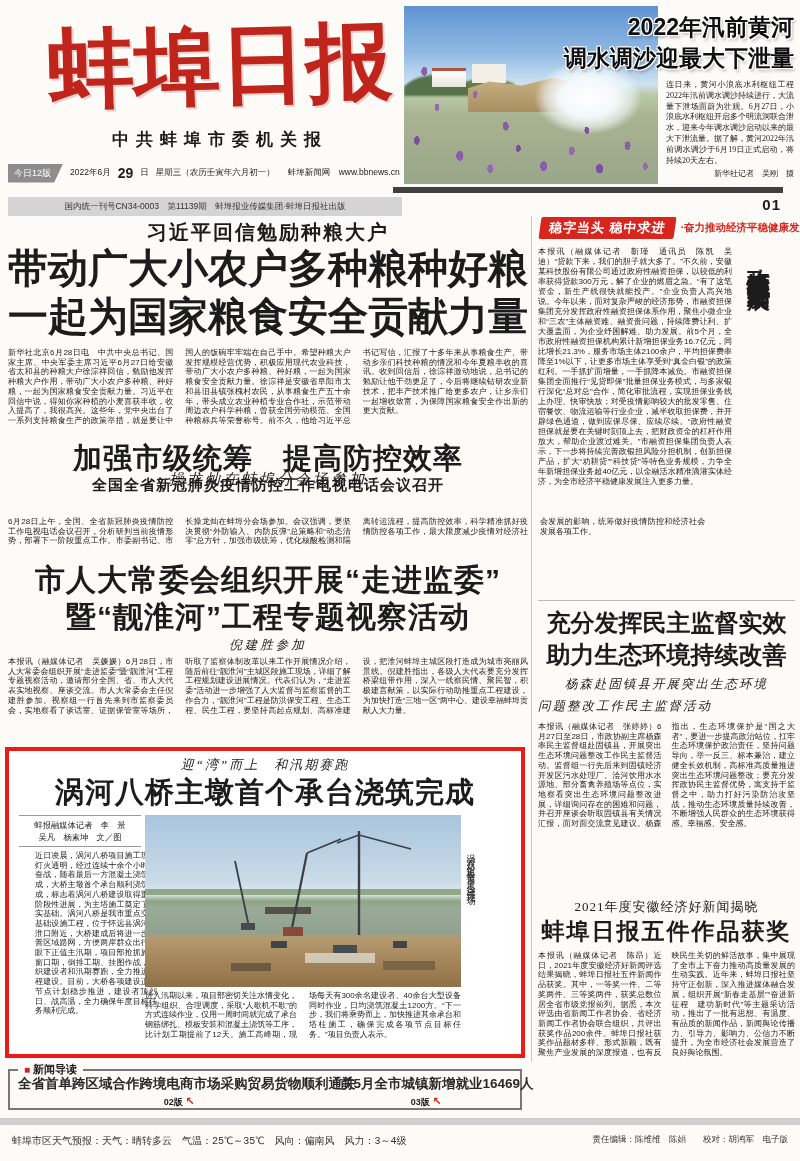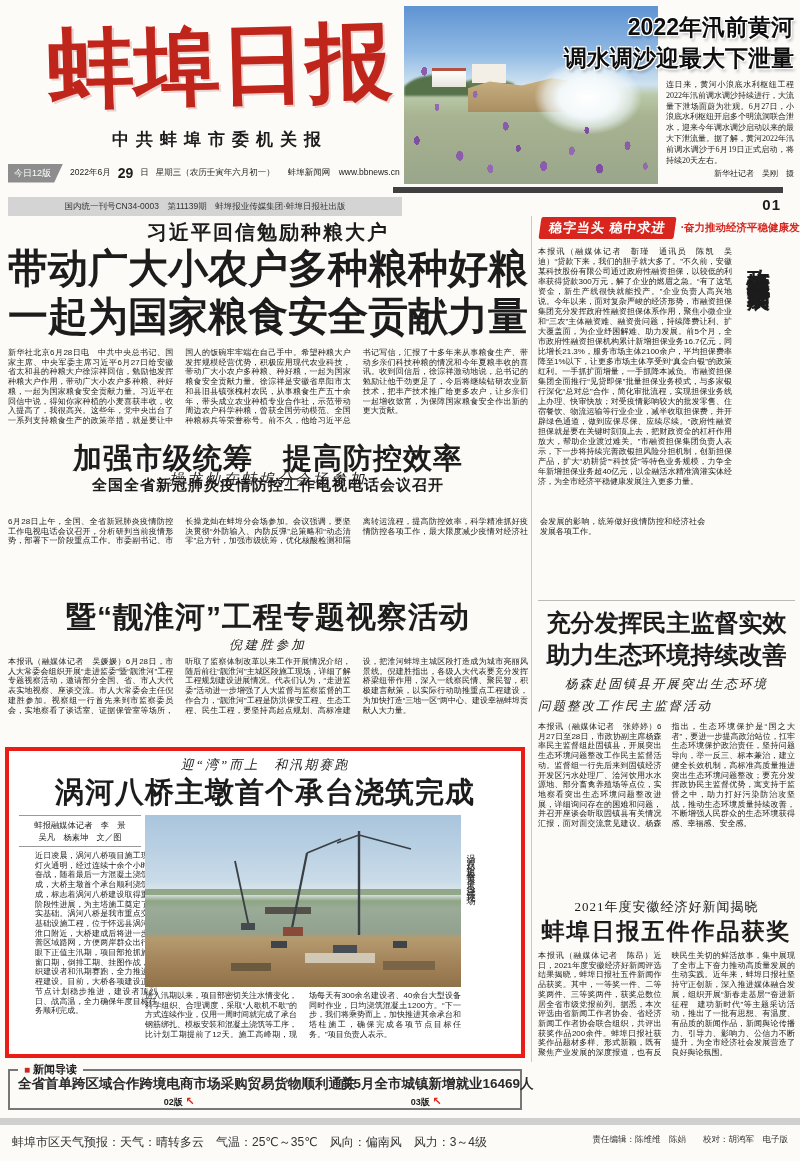--- a/index.html
+++ b/index.html
@@ -113,21 +113,21 @@
   .r2-sub{left:538px;width:257px;font-size:12.5px;font-style:italic;font-family:"Liberation Serif","DejaVu Serif",serif;letter-spacing:2px;}
   .r2-sub1{top:676px;text-align:center;}
   .r2-sub2{top:698px;text-align:left;}
   .r2-body{left:538px;top:722px;width:257px;height:168px;column-count:2;column-gap:10px;}
   .r3-kicker{left:538px;top:898px;width:257px;font-size:13px;font-family:"Liberation Serif","DejaVu Serif",serif;letter-spacing:1px;}
   .r3-h{left:538px;top:916px;width:257px;font-size:23px;font-weight:900;font-family:"Liberation Serif","DejaVu Serif",serif;letter-spacing:2px;}
   .r3-body{left:538px;top:951px;width:257px;height:162px;column-count:2;column-gap:10px;}
 
   
   .footer-band{left:0;top:1118px;width:800px;height:7px;background:#cfcfcf;}
-  .footer-left{left:12px;top:1134px;font-size:12px;color:#333;}
+  .footer-left{left:12px;top:1134px;font-size:10px;color:#333;font-family:Liberation Mono, monospace;}
   .footer-right{right:12px;top:1134px;font-size:8.5px;color:#333;}
 </style>
 </head>
 <body>
 
 <div id="page">
 
   <div class="abs mast-title">蚌埠日报</div>
   <div class="abs mast-sub">中共蚌埠市委机关报</div>
 
@@ -163,20 +163,21 @@
   <div class="abs a-kicker center">习近平回信勉励种粮大户</div>
   <div class="abs a-h a-h1 center">带动广大小农户多种粮种好粮</div>
   <div class="abs a-h a-h2 center">一起为国家粮食安全贡献力量</div>
   <div class="abs a-body body-cols just">新华社北京6月28日电　中共中央总书记、国家主席、中央军委主席习近平6月27日给安徽省太和县的种粮大户徐淙祥回信，勉励他发挥种粮大户作用，带动广大小农户多种粮、种好粮，一起为国家粮食安全贡献力量。习近平在回信中说，得知你家种植的小麦喜获丰收，收入提高了，我很高兴。这些年，党中央出台了一系列支持粮食生产的政策举措，就是要让中国人的饭碗牢牢端在自己手中。希望种粮大户发挥规模经营优势，积极应用现代农业科技，带动广大小农户多种粮、种好粮，一起为国家粮食安全贡献力量。徐淙祥是安徽省阜阳市太和县旧县镇张槐村农民，从事粮食生产五十余年，带头成立农业种植专业合作社，示范带动周边农户科学种粮，曾获全国劳动模范、全国种粮标兵等荣誉称号。前不久，他给习近平总书记写信，汇报了十多年来从事粮食生产、带动乡亲们科技种粮的情况和今年夏粮丰收的喜讯。收到回信后，徐淙祥激动地说，总书记的勉励让他干劲更足了，今后将继续钻研农业新技术，把丰产技术推广给更多农户，让乡亲们一起增收致富，为保障国家粮食安全作出新的更大贡献。</div>
 
   <div class="abs b-h center">加强市级统筹　提高防控效率</div>
   <div class="abs b-sub center">全国全省新冠肺炎疫情防控工作电视电话会议召开</div>
   <div class="abs b-script center">操龙灿在蚌埠分会场参加</div>
   <div class="abs b-body body-cols just">6月28日上午，全国、全省新冠肺炎疫情防控工作电视电话会议召开，分析研判当前疫情形势，部署下一阶段重点工作。市委副书记、市长操龙灿在蚌埠分会场参加。会议强调，要坚决贯彻“外防输入、内防反弹”总策略和“动态清零”总方针，加强市级统筹，优化核酸检测和隔离转运流程，提高防控效率，科学精准抓好疫情防控各项工作，最大限度减少疫情对经济社会发展的影响，统筹做好疫情防控和经济社会发展各项工作。</div>
 
+  <div class="abs c-h c-h1 center">市人大常委会组织开展“走进监委”</div>
   <div class="abs c-h c-h2 center">暨“靓淮河”工程专题视察活动</div>
   <div class="abs c-script center">倪建胜参加</div>
   <div class="abs c-body body-cols just">本报讯（融媒体记者　吴媛媛）6月28日，市人大常委会组织开展“走进监委”暨“靓淮河”工程专题视察活动，邀请部分全国、省、市人大代表实地视察、座谈交流。市人大常委会主任倪建胜参加。视察组一行首先来到市监察委员会，实地察看了谈话室、证据保管室等场所，听取了监察体制改革以来工作开展情况介绍，随后前往“靓淮河”主城区段施工现场，详细了解工程规划建设进展情况。代表们认为，“走进监委”活动进一步增强了人大监督与监察监督的工作合力，“靓淮河”工程是防洪保安工程、生态工程、民生工程，要坚持高起点规划、高标准建设，把淮河蚌埠主城区段打造成为城市亮丽风景线。倪建胜指出，各级人大代表要充分发挥桥梁纽带作用，深入一线察民情、聚民智，积极建言献策，以实际行动助推重点工程建设，为加快打造“三地一区”两中心、建设幸福蚌埠贡献人大力量。</div>
 
   <div class="abs d-box">
     <div class="abs d-kicker center">迎“湾”而上　和汛期赛跑</div>
     <div class="abs d-h center">涡河八桥主墩首个承台浇筑完成</div>
     <div class="abs d-byline">
       <div>蚌报融媒体记者　李　景</div>
       <div>吴凡　杨素坤　文／图</div>

